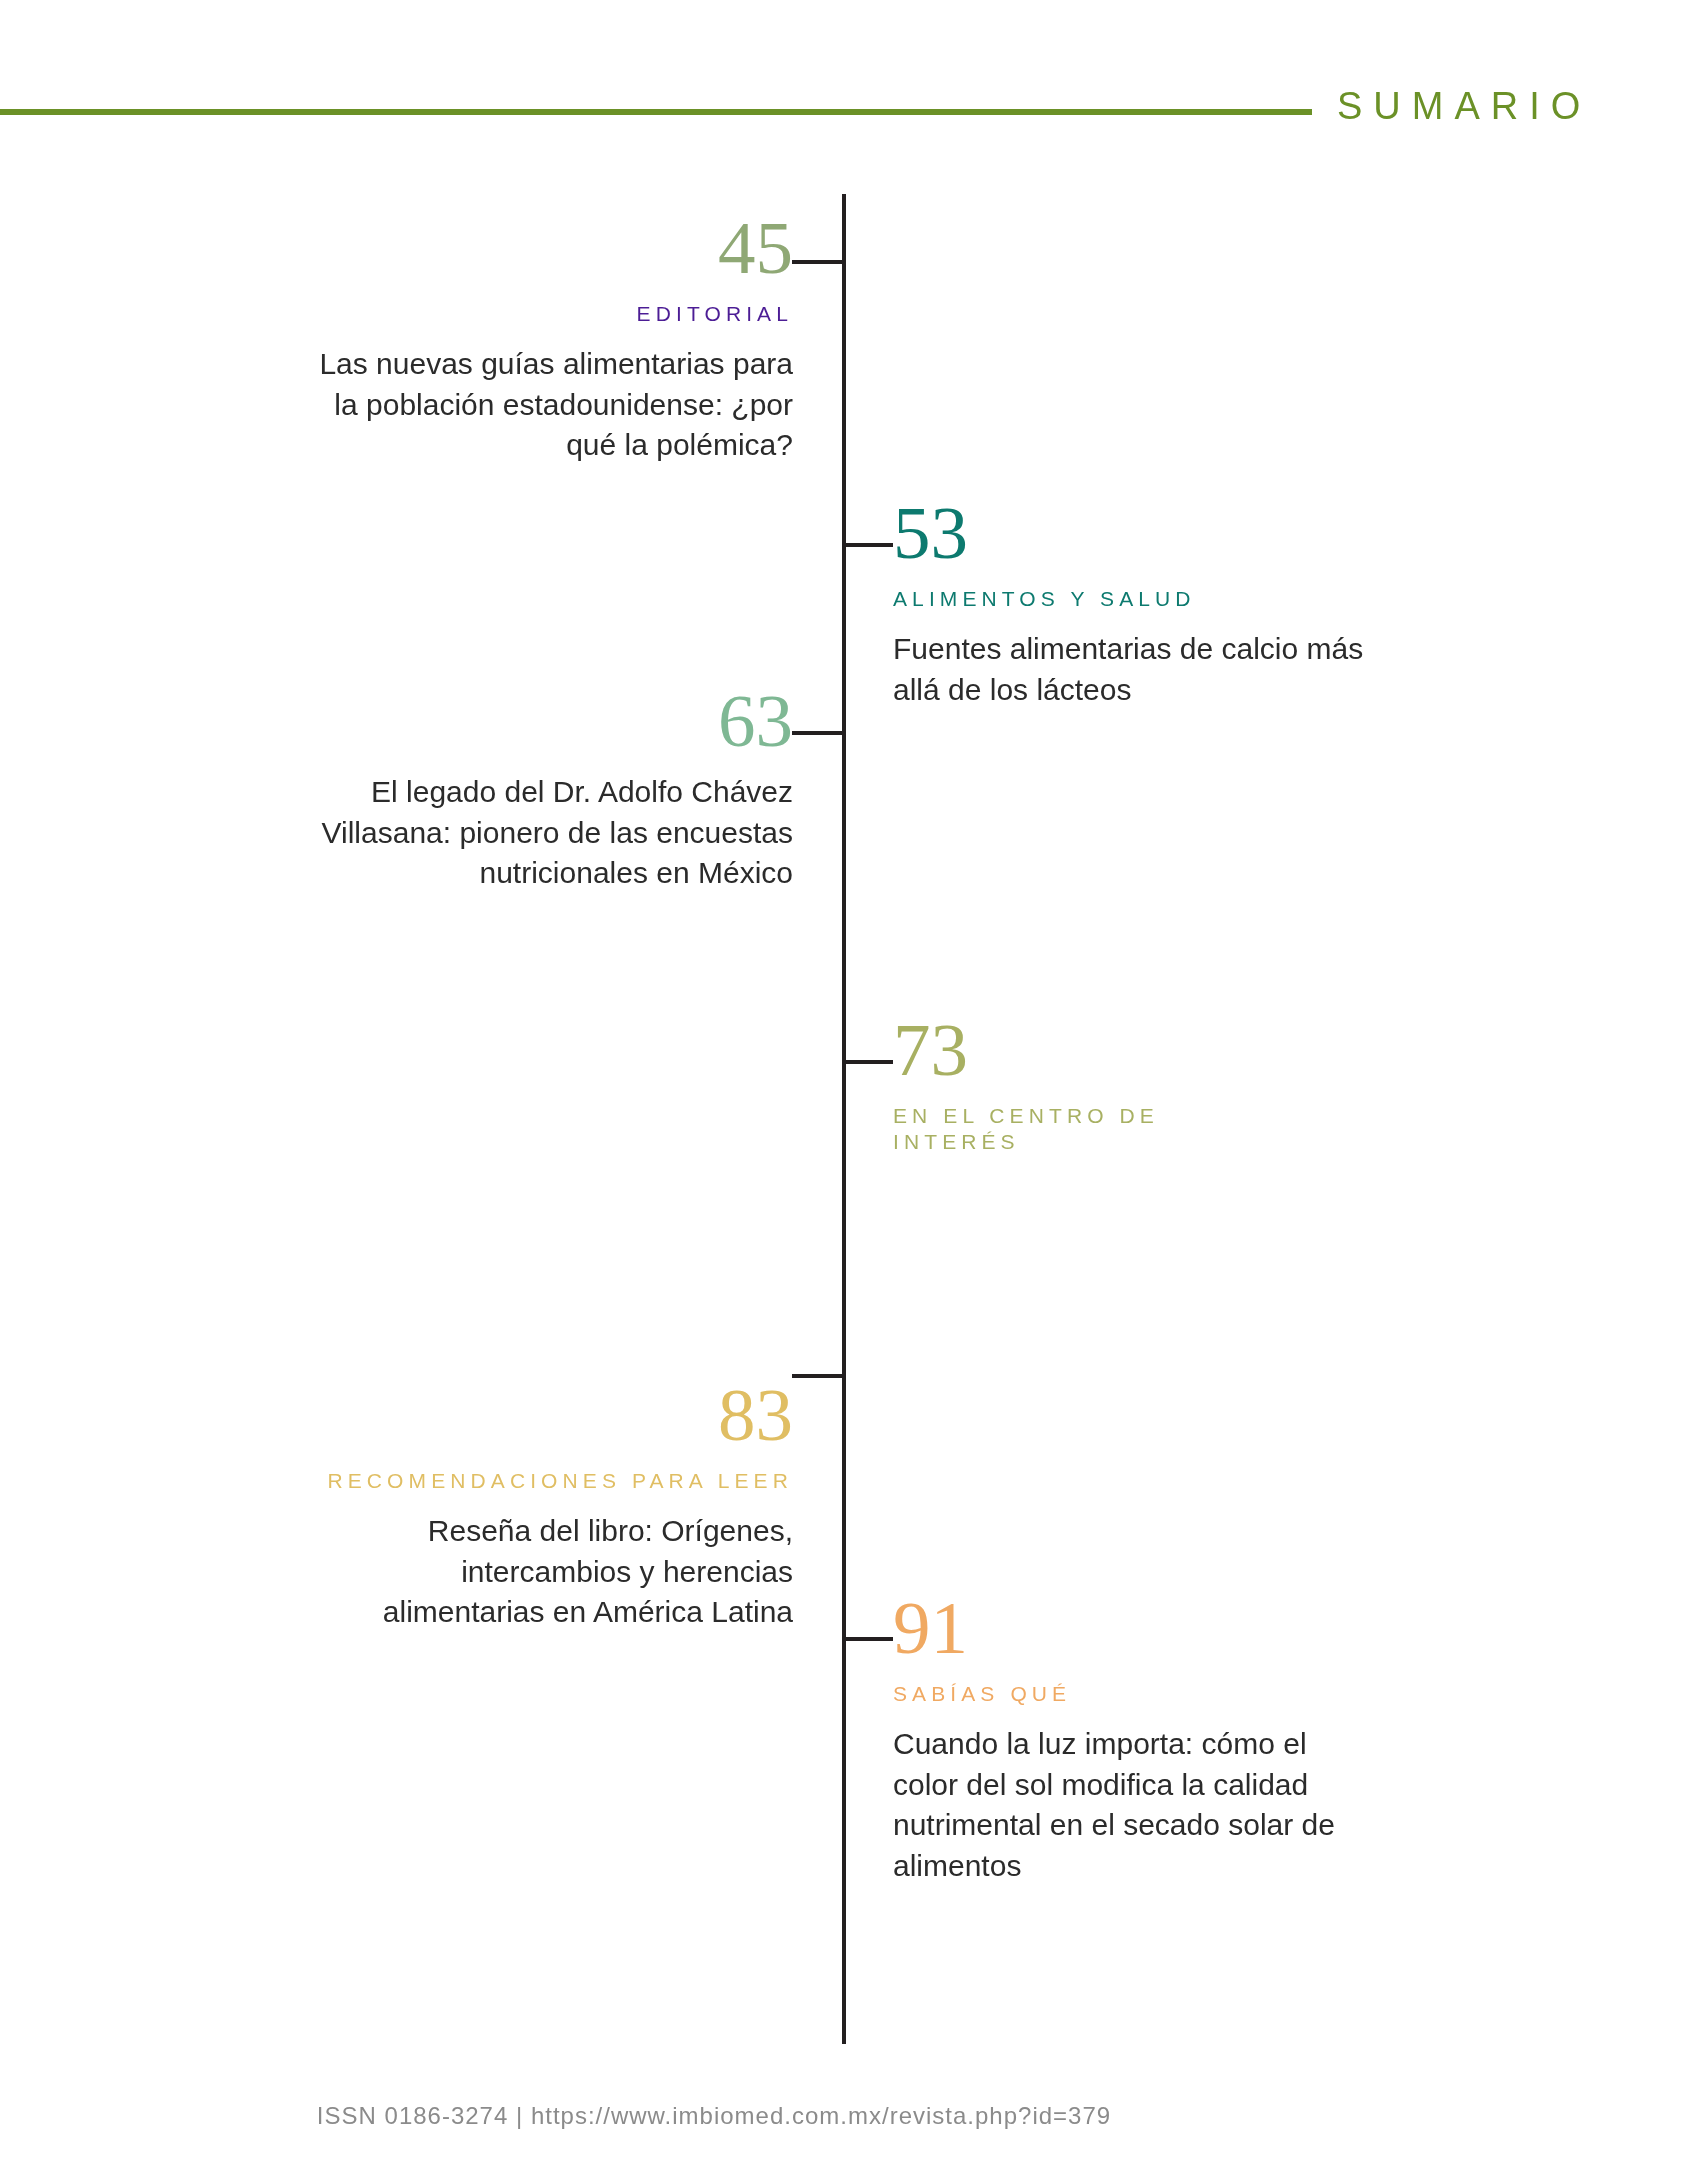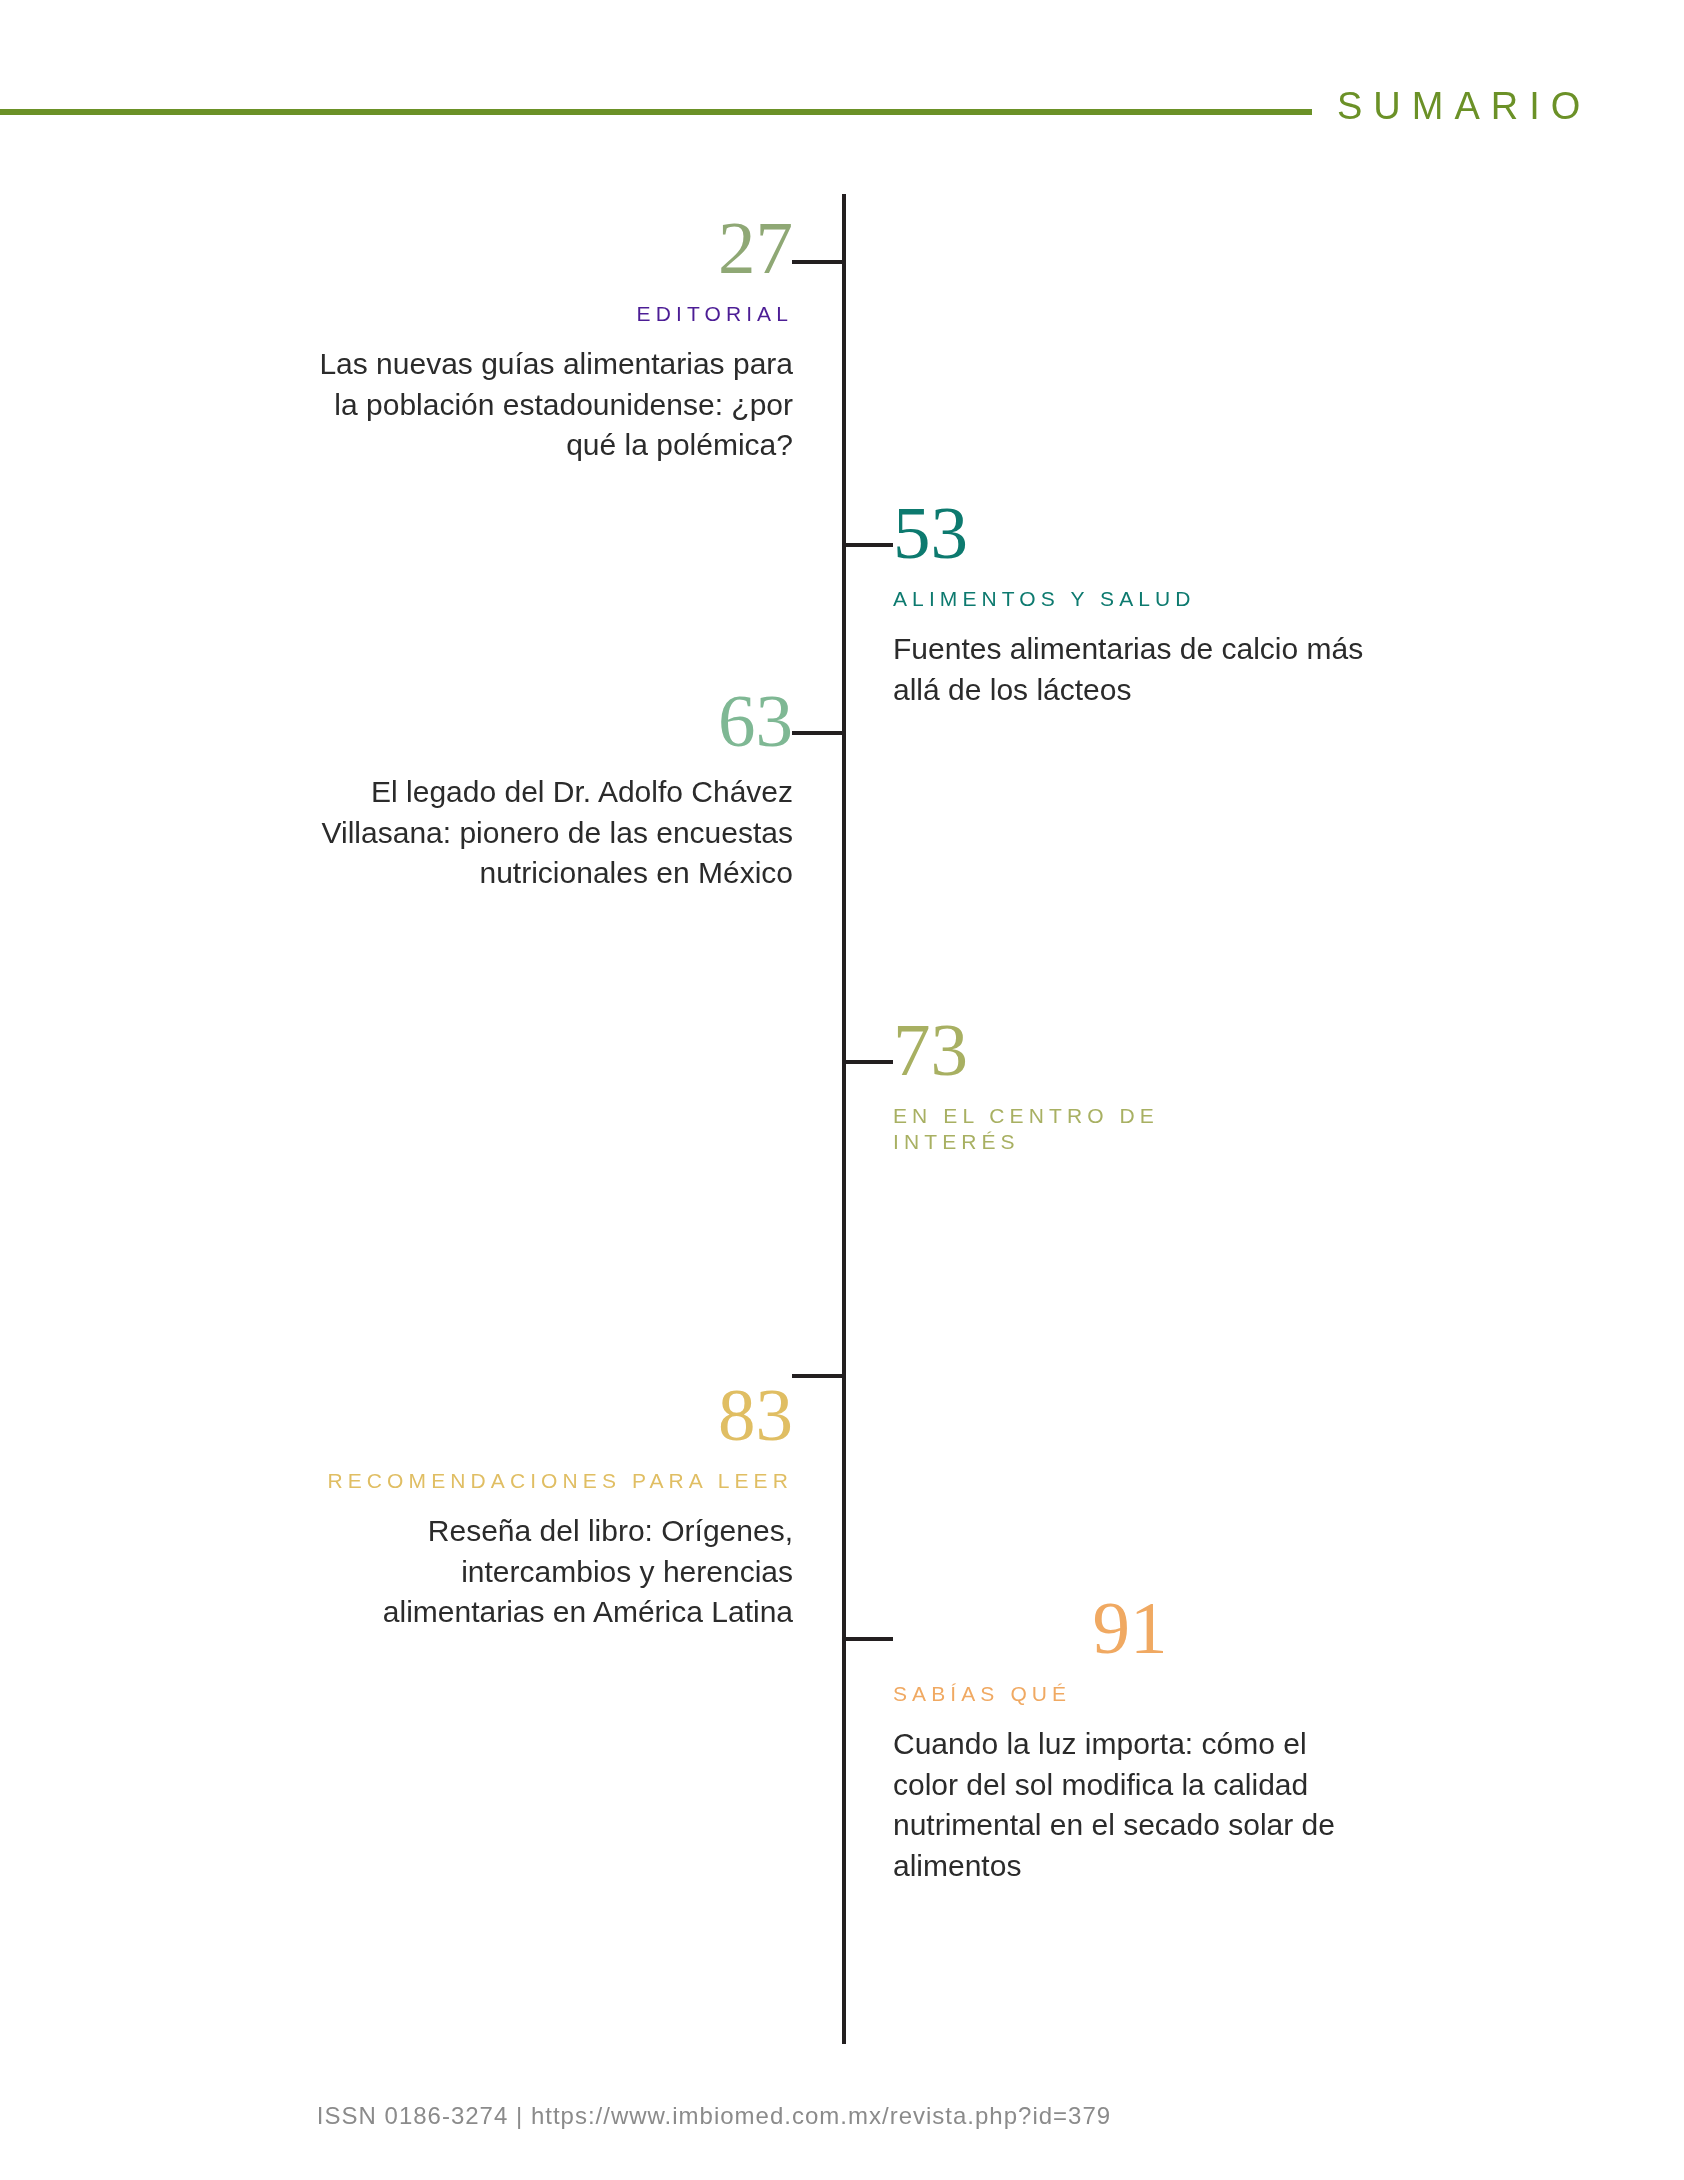--- a/index.html
+++ b/index.html
@@ -117,21 +117,21 @@
 <div class="spine" style="background: rgb(35, 31, 32);"></div>
 
 <div class="tick left" style="top: 260px; background: rgb(35, 31, 32);"></div>
 <div class="tick right" style="top: 543px; background: rgb(35, 31, 32);"></div>
 <div class="tick left" style="top: 731px; background: rgb(35, 31, 32);"></div>
 <div class="tick right" style="top: 1060px; background: rgb(35, 31, 32);"></div>
 <div class="tick left" style="top: 1374px; background: rgb(35, 31, 32);"></div>
 <div class="tick right" style="top: 1637px; background: rgb(35, 31, 32);"></div>
 
 <div class="entry left" style="top:213px;">
-  <span class="num" style="color: rgb(143, 168, 117);">27</span>
+  <span class="num" style="color: rgb(143, 168, 117);">45</span>
   <span class="cat" style="color: #4c1d95;">EDITORIAL</span>
   <span class="title">Las nuevas guías alimentarias para la población estadounidense: ¿por qué la polémica?</span>
 </div>
 
 <div class="entry right" style="top:498px;">
   <span class="num" style="color: rgb(13, 122, 111);">53</span>
   <span class="cat" style="color: rgb(13, 122, 111);">ALIMENTOS Y SALUD</span>
   <span class="title">Fuentes alimentarias de calcio más allá de los lácteos</span>
 </div>
 
@@ -145,19 +145,19 @@
   <span class="cat" style="max-width: 281px; color: rgb(168, 176, 98);">EN EL CENTRO DE INTERÉS</span>
 </div>
 
 <div class="entry left" style="top:1380px;">
   <span class="num" style="color: rgb(224, 190, 99);">83</span>
   <span class="cat" style="color: rgb(224, 190, 99);">RECOMENDACIONES PARA LEER</span>
   <span class="title">Reseña del libro: Orígenes, intercambios y herencias alimentarias en América Latina</span>
 </div>
 
 <div class="entry right" style="top:1593px;">
-  <span class="num" style="color: rgb(240, 169, 98); text-align: center;">91</span>
+  <span class="num" style="color: rgb(240, 169, 98);">91</span>
   <span class="cat" style="color: rgb(240, 169, 98);">SABÍAS QUÉ</span>
   <span class="title">Cuando la luz importa: cómo el color del sol modifica la calidad nutrimental en el secado solar de alimentos</span>
 </div>
 
 <div class="footer">ISSN  0186-3274  |  https://www.imbiomed.com.mx/revista.php?id=379</div>
 
 
 </body></html>

